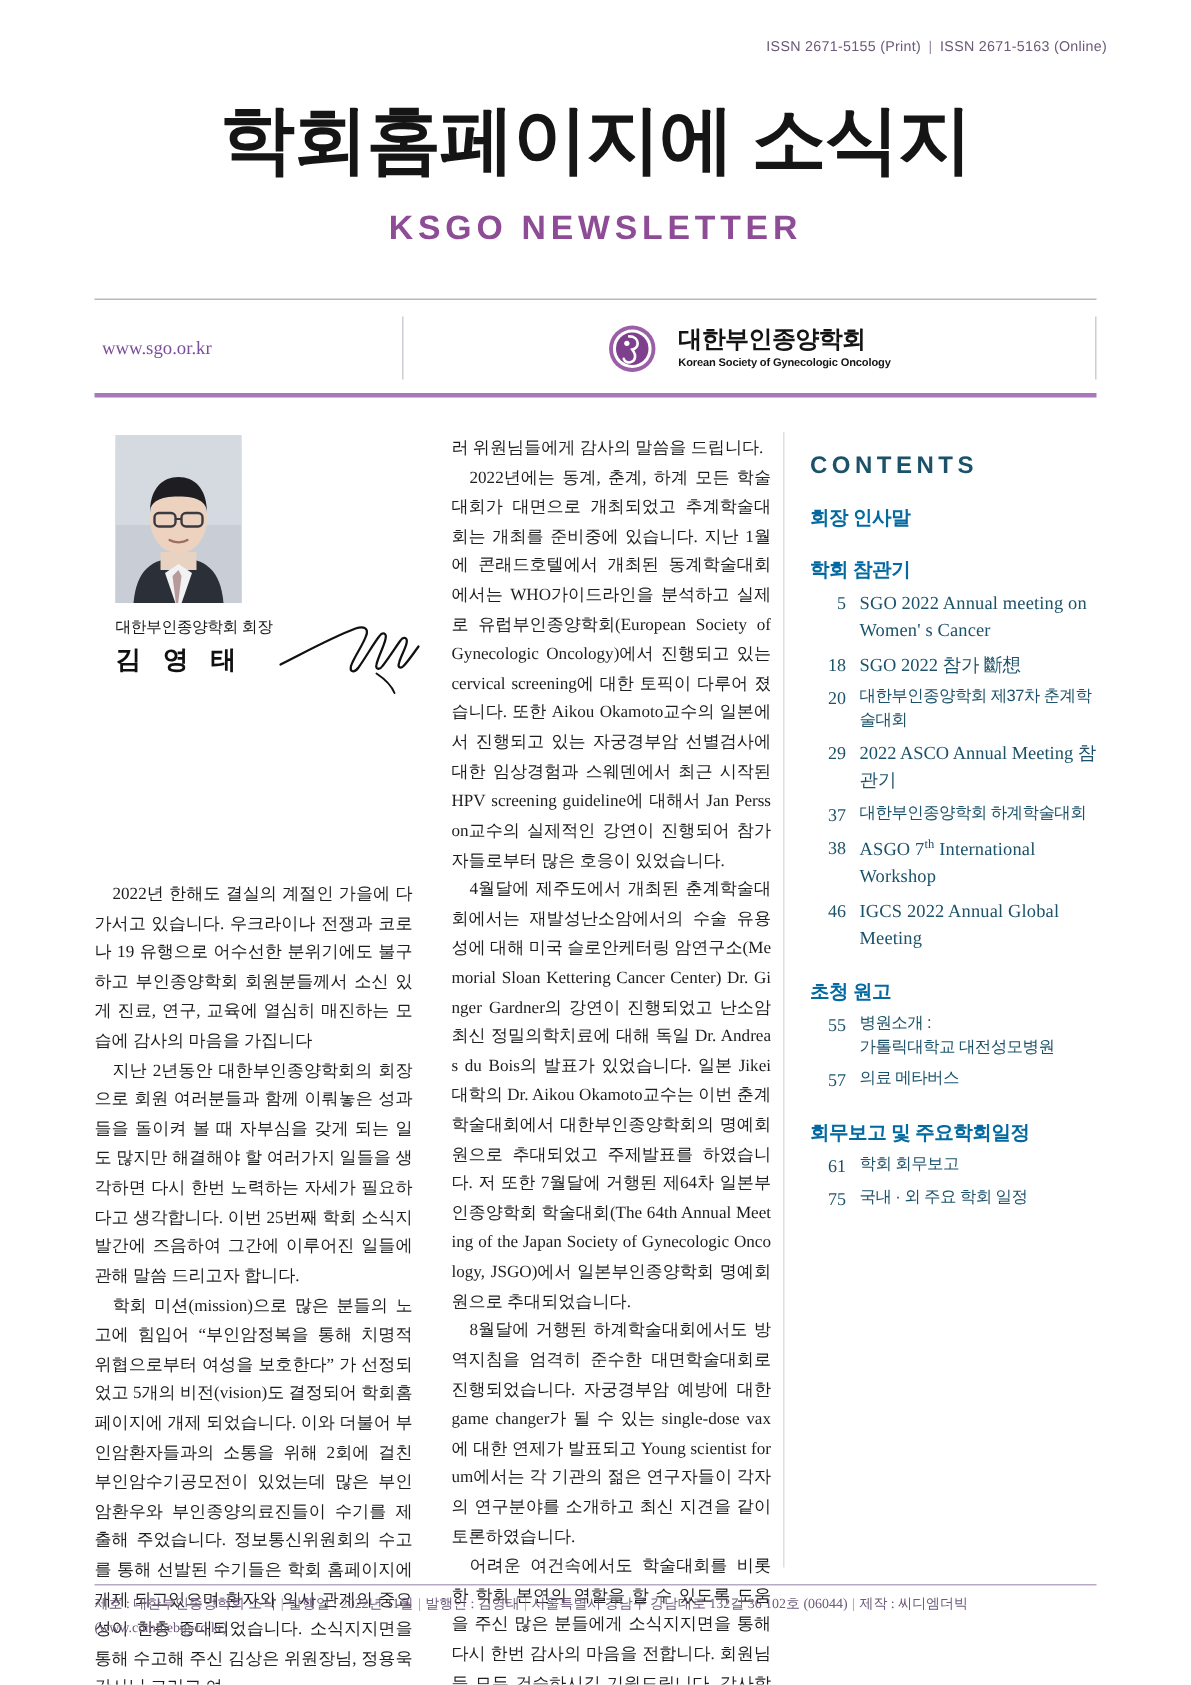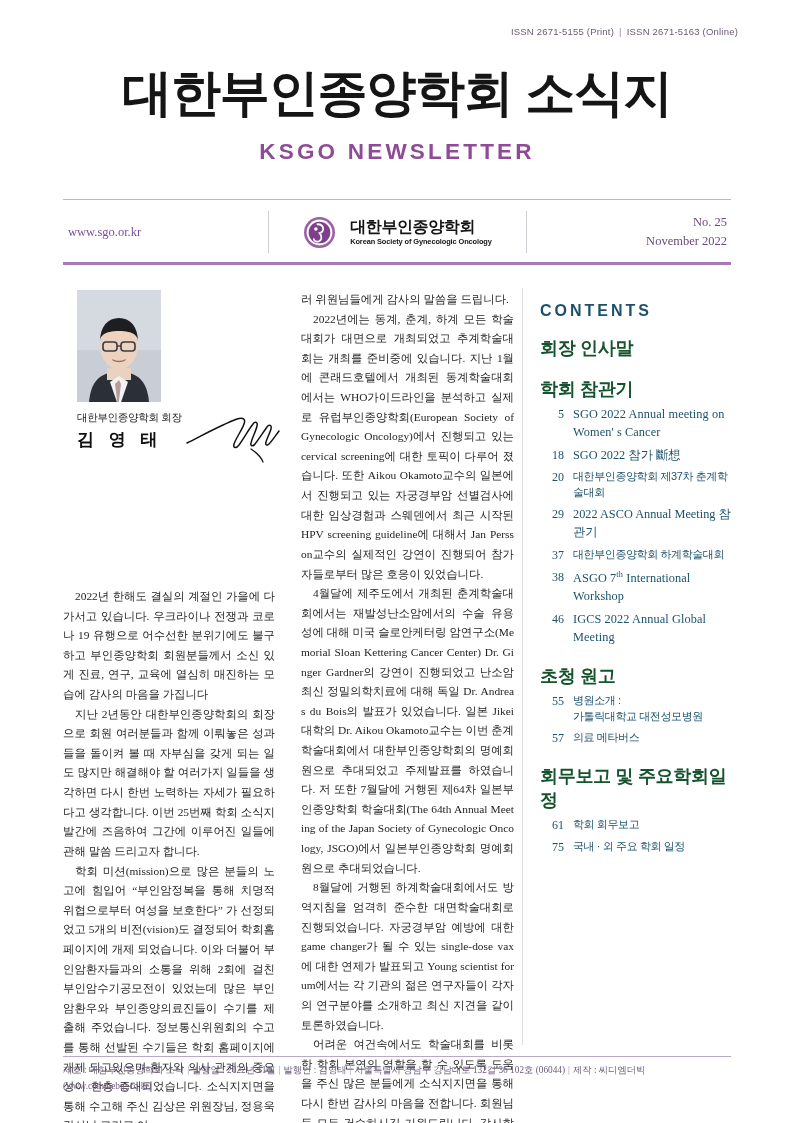--- a/index.html
+++ b/index.html
@@ -232,22 +232,22 @@
     font-weight: 700;
     font-size: 16px;
     letter-spacing: 3px;
     color: #1c5269;
     margin-bottom: 16px;
     margin-top: 12px;
   }
   .toc-section-title {
     font-family: "Liberation Sans", sans-serif;
     font-weight: 700;
-    font-size: 18px;
-    color: #14532d;
+    font-size: 13px;
+    color: #0369a1;
     letter-spacing: -0.3px;
     margin-top: 17px;
     margin-bottom: 5px;
   }
   .toc-section-title.first { margin-top: 0; }
   .toc-item {
     display: flex;
     align-items: flex-start;
     margin-bottom: 5px;
   }
@@ -301,21 +301,21 @@
 </head>
 <body>
 
 <div class="page">
 
   <div class="issn-line">
     <span>ISSN 2671-5155 (Print)</span><span class="issn-sep">|</span><span>ISSN 2671-5163 (Online)</span>
   </div>
 
   <div class="masthead">
-    <div class="main-title">대한부인종양학회 소식지</div>
+    <div class="main-title">학회홈페이지에 소식지</div>
     <div class="sub-title">KSGO NEWSLETTER</div>
   </div>
 
   <div class="rule-top"></div>
   <div class="header-bar">
     <div class="hb-left">www.sgo.or.kr</div>
     <div class="hb-divider"></div>
     <div class="hb-center">
       <svg class="logo-mark" viewBox="0 0 64 64">
         <circle cx="32" cy="32" r="30" fill="#9b5fa8"></circle>
@@ -323,24 +323,20 @@
         <circle cx="32" cy="32" r="21" fill="#7e3f8d"></circle>
         <path d="M28 16c7 0 11 4 11 9 0 4-3 7-7 8l2 3c3 5 2 11-3 13-4 2-9 0-10-4" fill="none" stroke="#ffffff" stroke-width="3.4" stroke-linecap="round"></path>
         <circle cx="25" cy="25" r="3.4" fill="#ffffff"></circle>
       </svg>
       <div>
         <div class="logo-text-ko">대한부인종양학회</div>
         <div class="logo-text-en">Korean Society of Gynecologic Oncology</div>
       </div>
     </div>
     <div class="hb-divider"></div>
-    <div class="hb-right">
-      <div>No. 25</div>
-      <div>November 2022</div>
-    </div>
   </div>
   <div class="rule-bottom"></div>
 
   <div class="body-area">
     <div class="vdiv vdiv-1"></div>
 
     <div class="col-left">
       <div class="portrait">
         <svg viewBox="0 0 84 112" width="84" height="112">
           <rect width="84" height="112" fill="#c9ced6"></rect>

